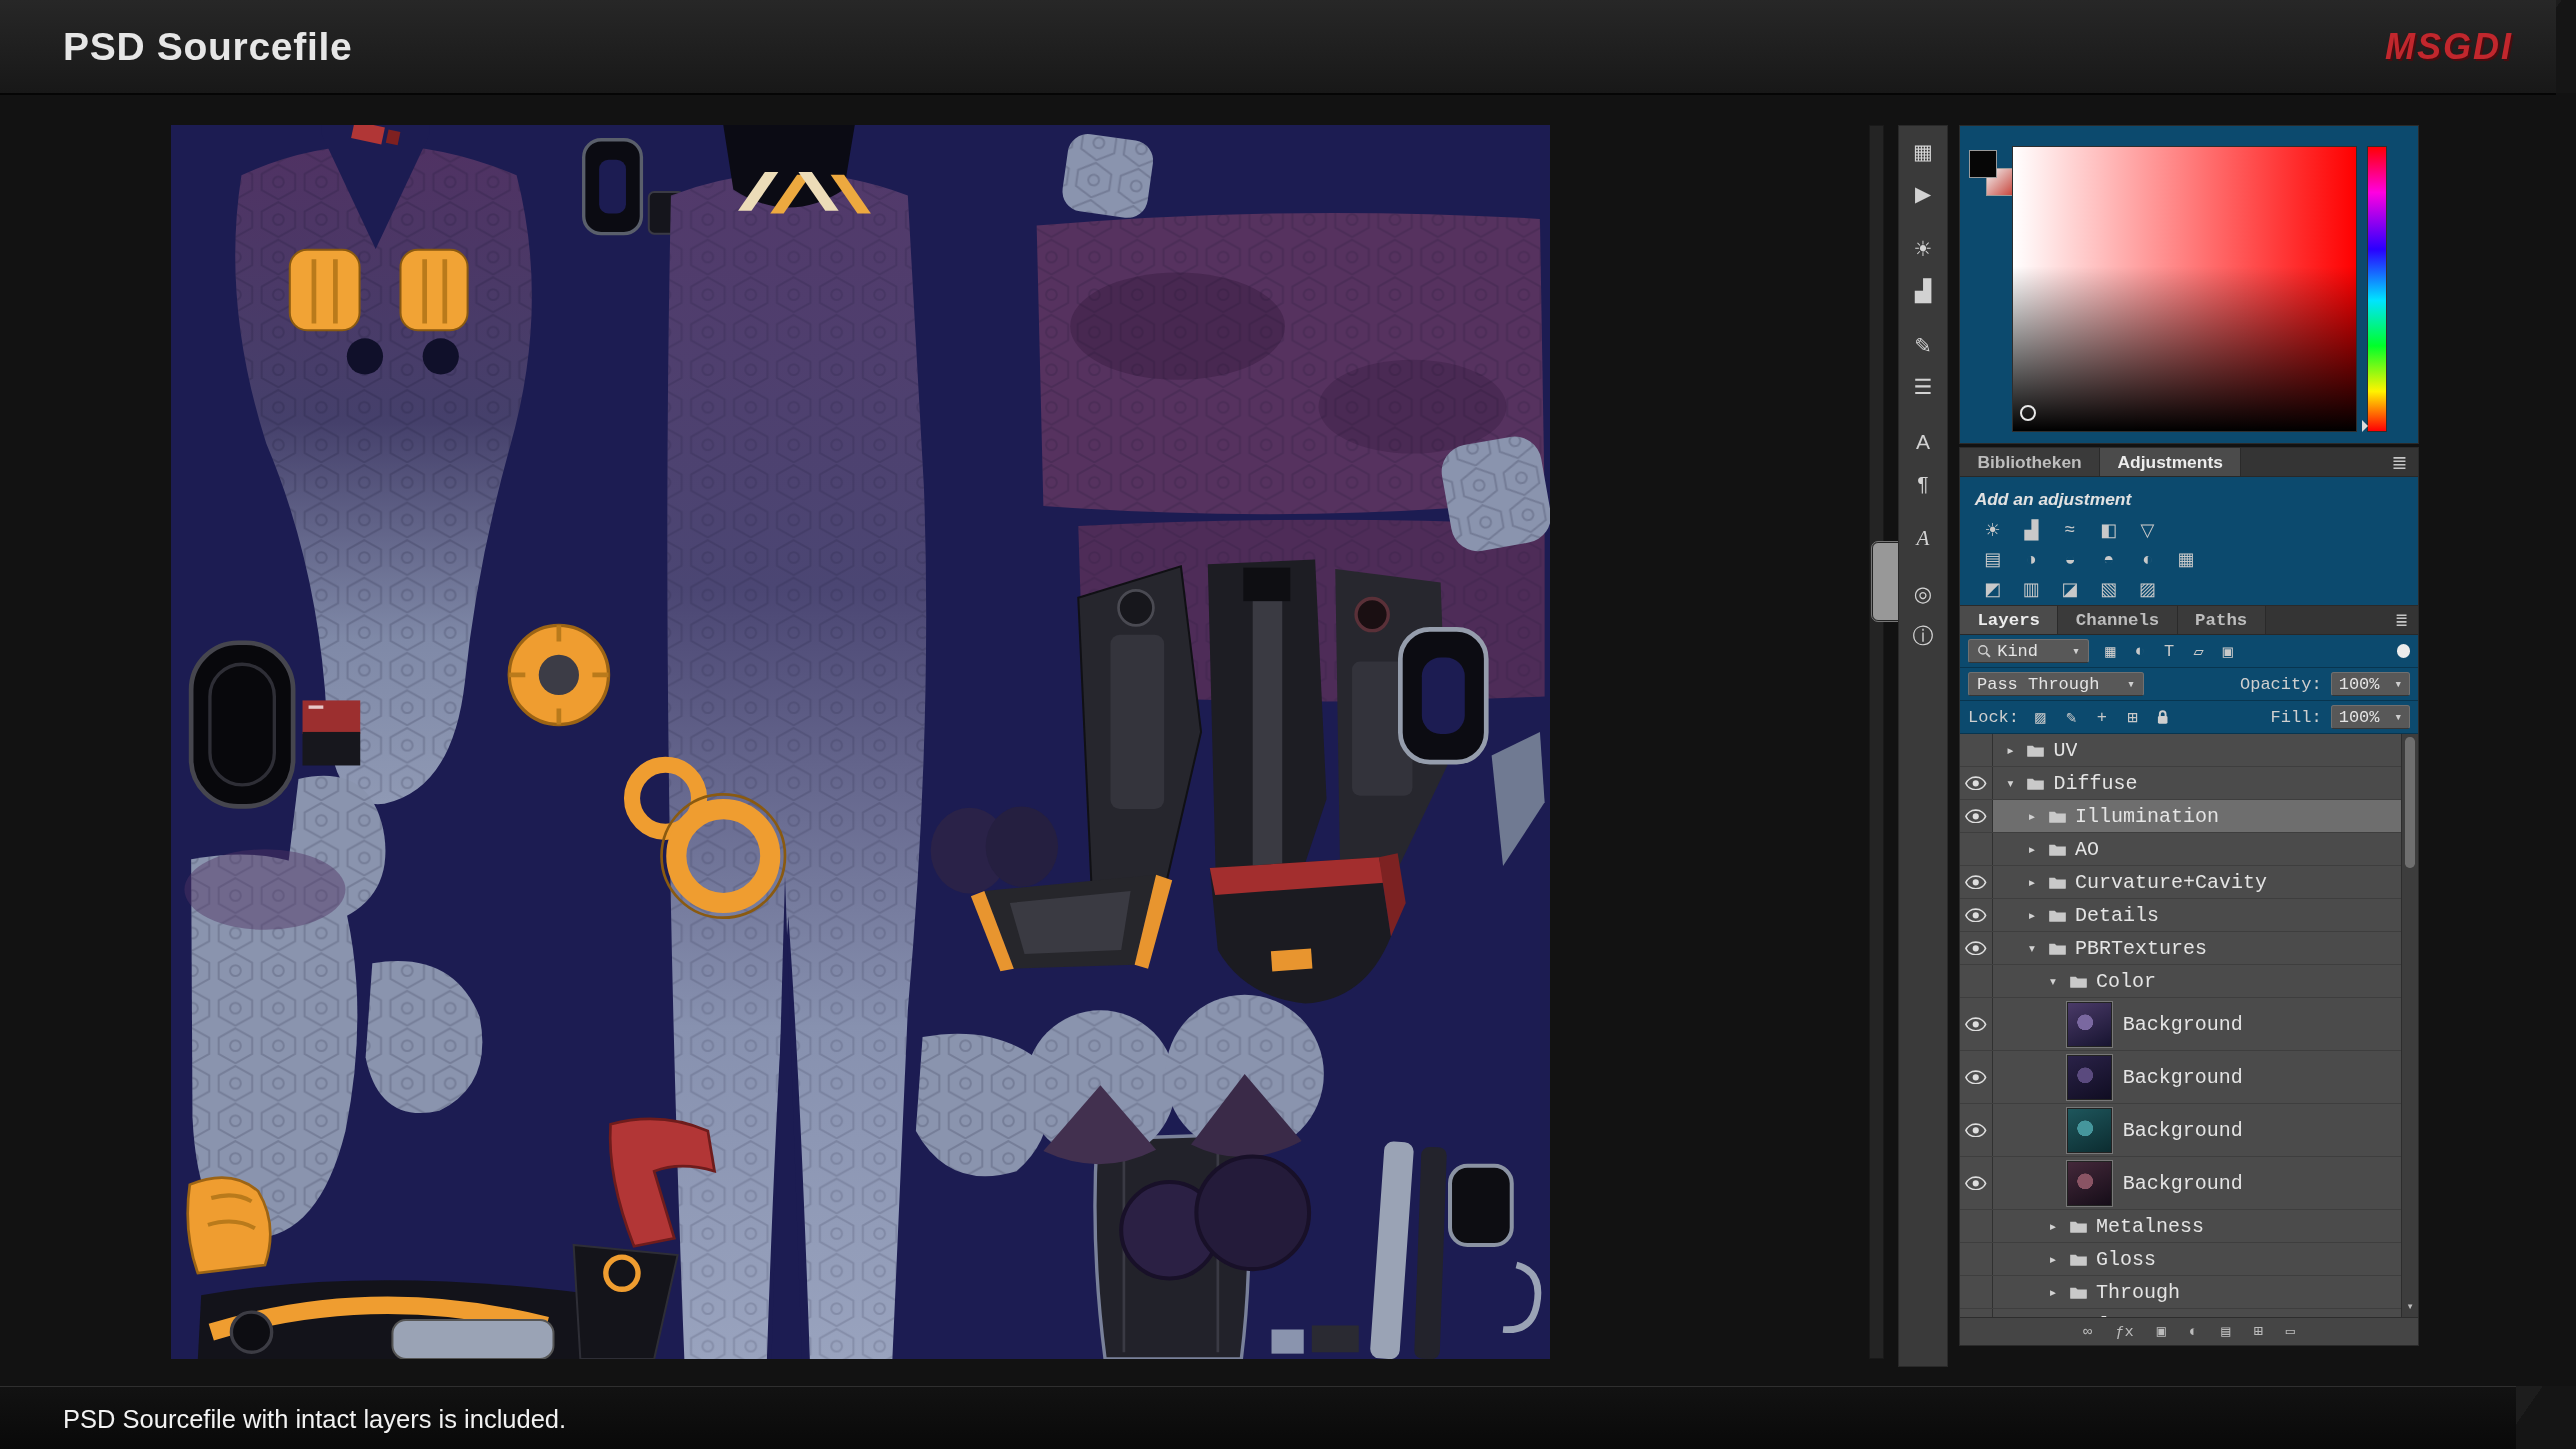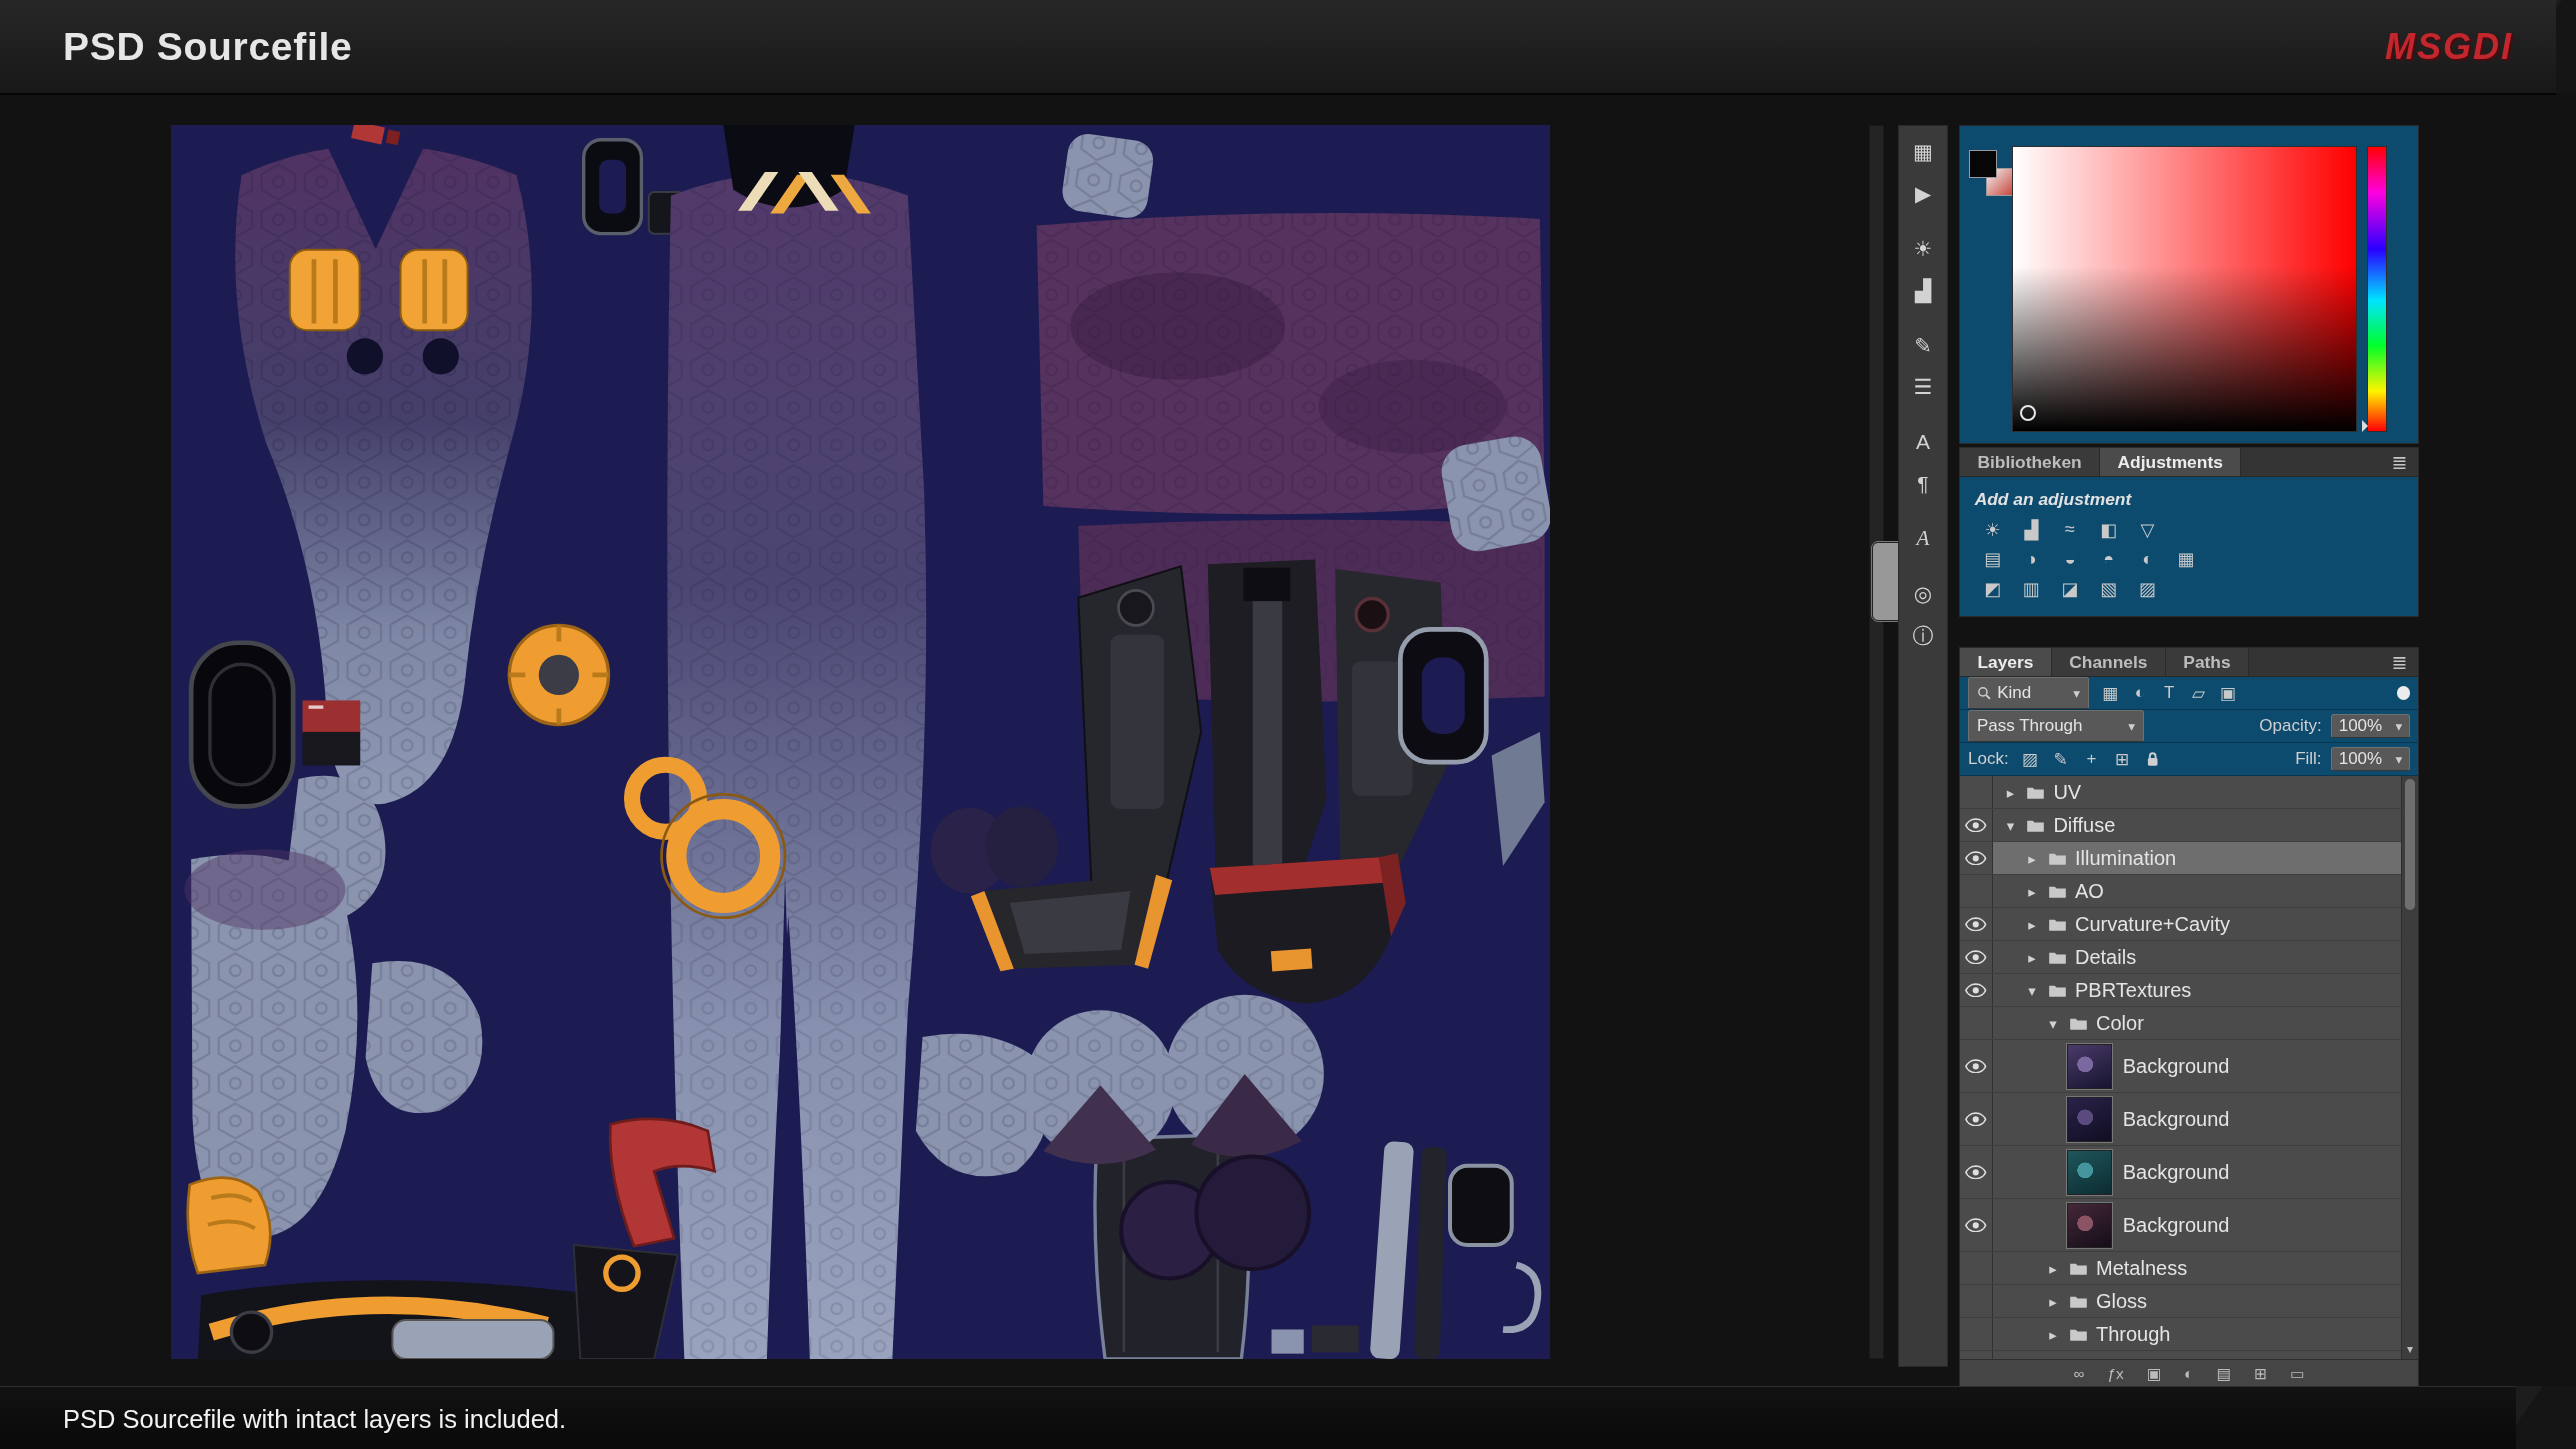--- a/index.html
+++ b/index.html
@@ -41,21 +41,21 @@
   .dock-group{display:flex;flex-direction:column;gap:10.7px;}
   .dock-btn{width:36px;height:31px;display:flex;align-items:center;justify-content:center;
     font-size:21px;color:#d2d2d2;border-radius:4px;}
   .dock-btn.italic{font-style:italic;font-family:"Liberation Serif",serif;}
 
   
   .panels{position:absolute;left:1959px;top:32px;width:460px;height:1242px;}
   .panel{position:absolute;left:0;width:460px;background:#0c4a6e;border:0.7px solid #2a2a2a;box-sizing:border-box;}
   .panel.picker{top:0;height:319px;}
   .panel.adjust{top:322px;height:170px;}
-  .panel.layerspanel{top:522px;height:741px;display:flex;flex-direction:column;}
+  .panel.layerspanel{top:480px;height:741px;display:flex;flex-direction:column;font-family:Liberation Mono, monospace;}
 
   
   .swatch{position:absolute;width:28px;height:28px;border:1.3px solid #9a9a9a;box-sizing:border-box;}
   .swatch.back{left:25.5px;top:42px;background:linear-gradient(135deg,#f2f2f2,#c8453c);}
   .swatch.front{left:9.4px;top:24px;background:#060606;}
   .color-field{position:absolute;left:52px;top:19.5px;width:345px;height:286px;
     background:linear-gradient(to top, #000 0%, rgba(0,0,0,0) 58%), linear-gradient(to right, #ffffff, #ff0000);
     border:0.7px solid #2e2e2e;box-sizing:border-box;}
   .field-marker{position:absolute;left:6.7px;bottom:9.4px;width:12px;height:12px;border:2px solid #e8e8e8;border-radius:50%;}
   .hue-bar{position:absolute;left:407px;top:19.5px;width:20px;height:286px;border:0.7px solid #2e2e2e;box-sizing:border-box;
@@ -73,21 +73,21 @@
   
   .adjust-body{padding:6.7px 12px;}
   .add-label{font-size:17.4px;color:#e2e2e2;font-weight:bold;margin:5.4px 0 6.7px 2.7px;font-style:italic;}
   .adj-row{display:flex;gap:10.7px;margin:4px 0 4px 6.7px;}
   .adj-icon{width:28px;height:25.5px;color:#c9c9c9;font-size:18px;display:flex;align-items:center;justify-content:center;}
 
   
   .lp-row{display:flex;align-items:center;padding:0 8px;gap:9.4px;height:32px;
     border-bottom:0.7px solid rgba(0,0,0,0.28);flex:none;}
   .lbl{font-size:17px;color:#cfcfcf;}
-  .select{height:32px;background:#585858;border:0.7px solid #707070;border-bottom-color:#353535;border-radius:2.7px;
+  .select{height:24px;background:#585858;border:0.7px solid #707070;border-bottom-color:#353535;border-radius:2.7px;
     display:flex;align-items:center;padding:0 8px;font-size:17px;color:#e4e4e4;box-sizing:border-box;justify-content:space-between;}
   .select::after{content:"▾";font-size:13.4px;color:#cfcfcf;margin-left:auto;padding-left:9.4px;}
   .kind-select{width:121px;gap:5.4px;}
   .blend-select{width:176px;}
   .valuebox{height:24px;width:79px;background:#585858;border:0.7px solid #707070;border-bottom-color:#353535;border-radius:2.7px;
     display:flex;align-items:center;padding:0 6.7px;font-size:17px;color:#e4e4e4;box-sizing:border-box;}
   .valuebox::after{content:"▾";font-size:13.4px;color:#cfcfcf;margin-left:auto;}
   .ficon{width:24px;height:21.5px;color:#c9c9c9;font-size:17px;display:flex;align-items:center;justify-content:center;}
   .filter-dot{margin-left:auto;width:13.4px;height:13.4px;border-radius:50%;background:#ececec;flex:none;}
   .lockicons{display:flex;gap:6.7px;align-items:center;}

